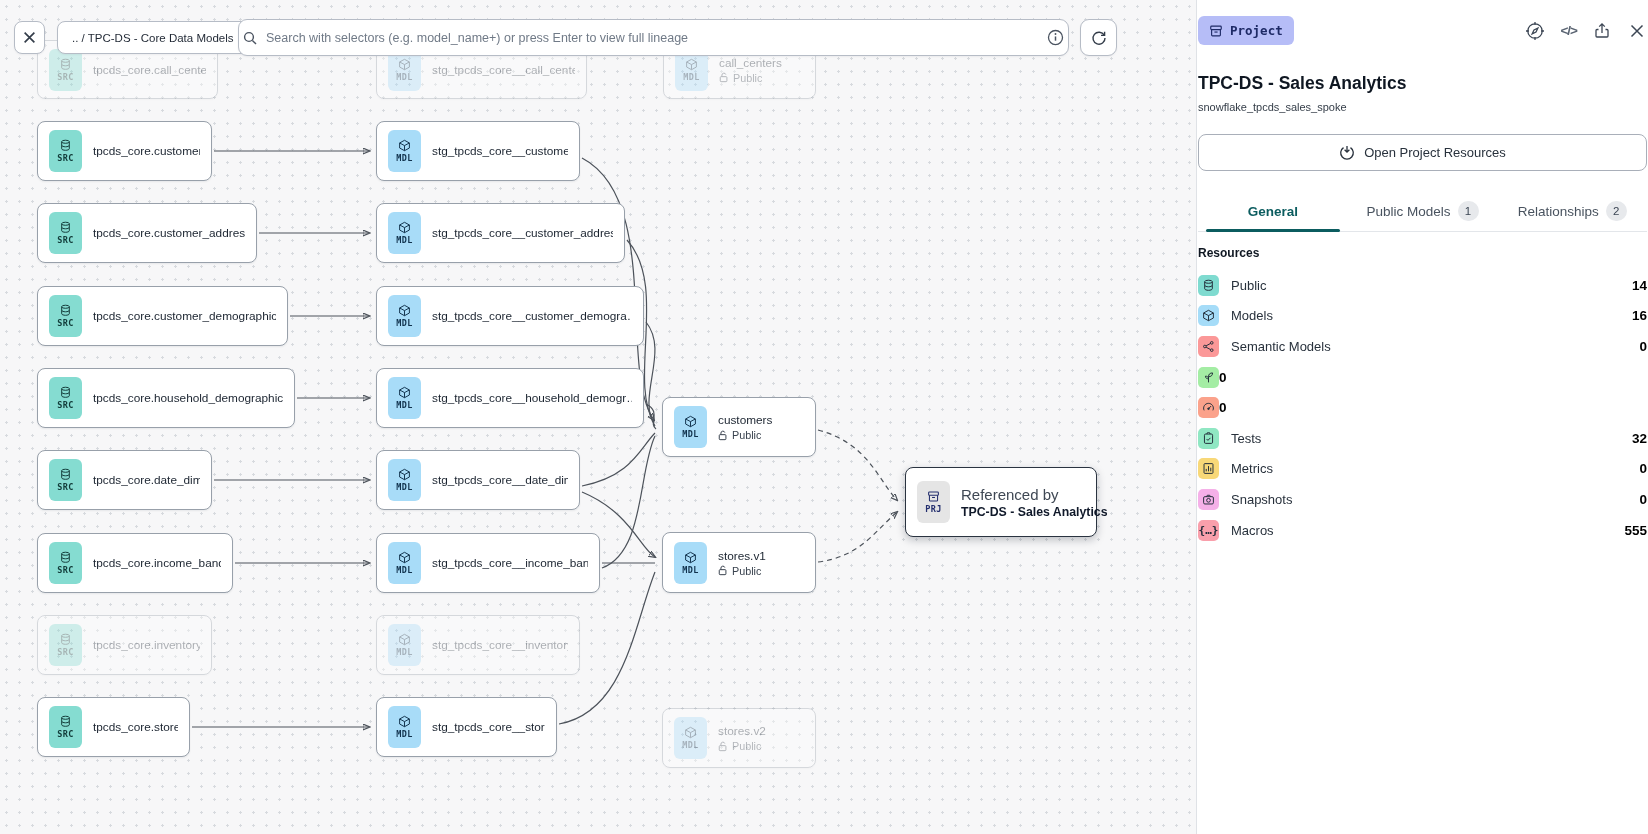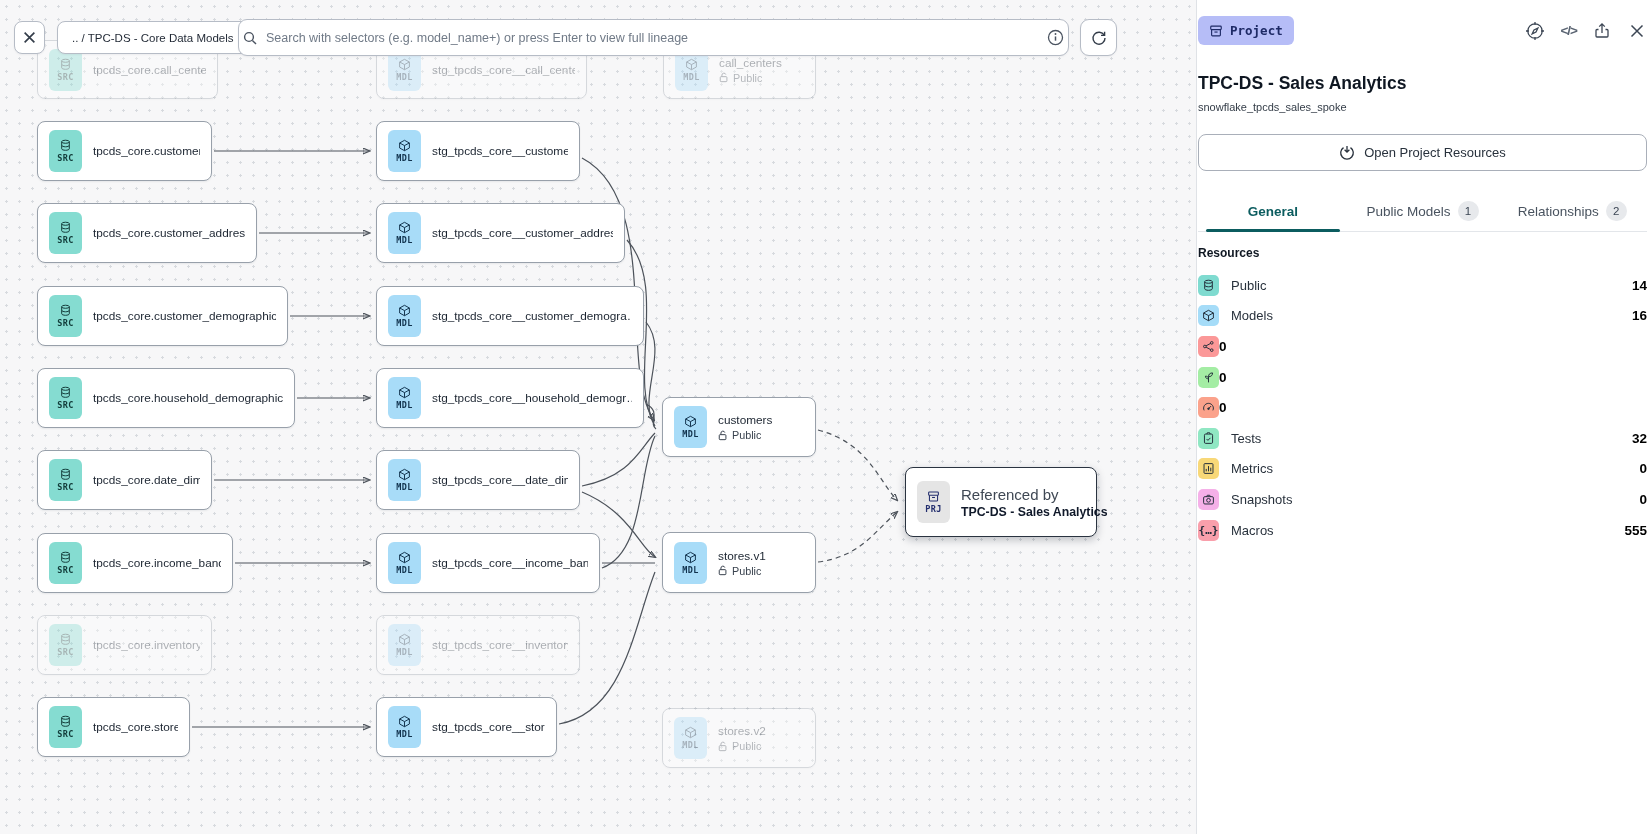--- a/index.html
+++ b/index.html
@@ -629,20 +629,21 @@
           <span class="res-icon" style="background:#fb9898">
             <svg viewBox="0 0 16 16">
               <g fill="none" stroke="currentColor" stroke-width="1.2">
                 <circle cx="3.5" cy="8" r="1.6"></circle>
                 <circle cx="12" cy="3.5" r="1.6"></circle>
                 <circle cx="12" cy="12.5" r="1.6"></circle>
                 <path d="M5 7.2 L10.5 4.2 M5 8.8 L10.5 11.8"></path>
               </g>
             </svg>
           </span>
+          <span class="res-label">Semantic Models</span>
           <span class="res-count">0</span>
         </div>
         <div class="res-row">
           <span class="res-icon" style="background:#a4eda4">
             <svg viewBox="0 0 16 16">
               <g fill="none" stroke="currentColor" stroke-width="1.2">
                 <path d="M8 14 V7"></path>
                 <path d="M8 7 C8 4 10 2.2 13 2.4 C13 5.4 11 7.2 8 7 Z"></path>
                 <path d="M8 9.5 C8 7.5 6.5 6.2 4.2 6.4 C4.3 8.6 5.8 9.8 8 9.5 Z"></path>
               </g>

